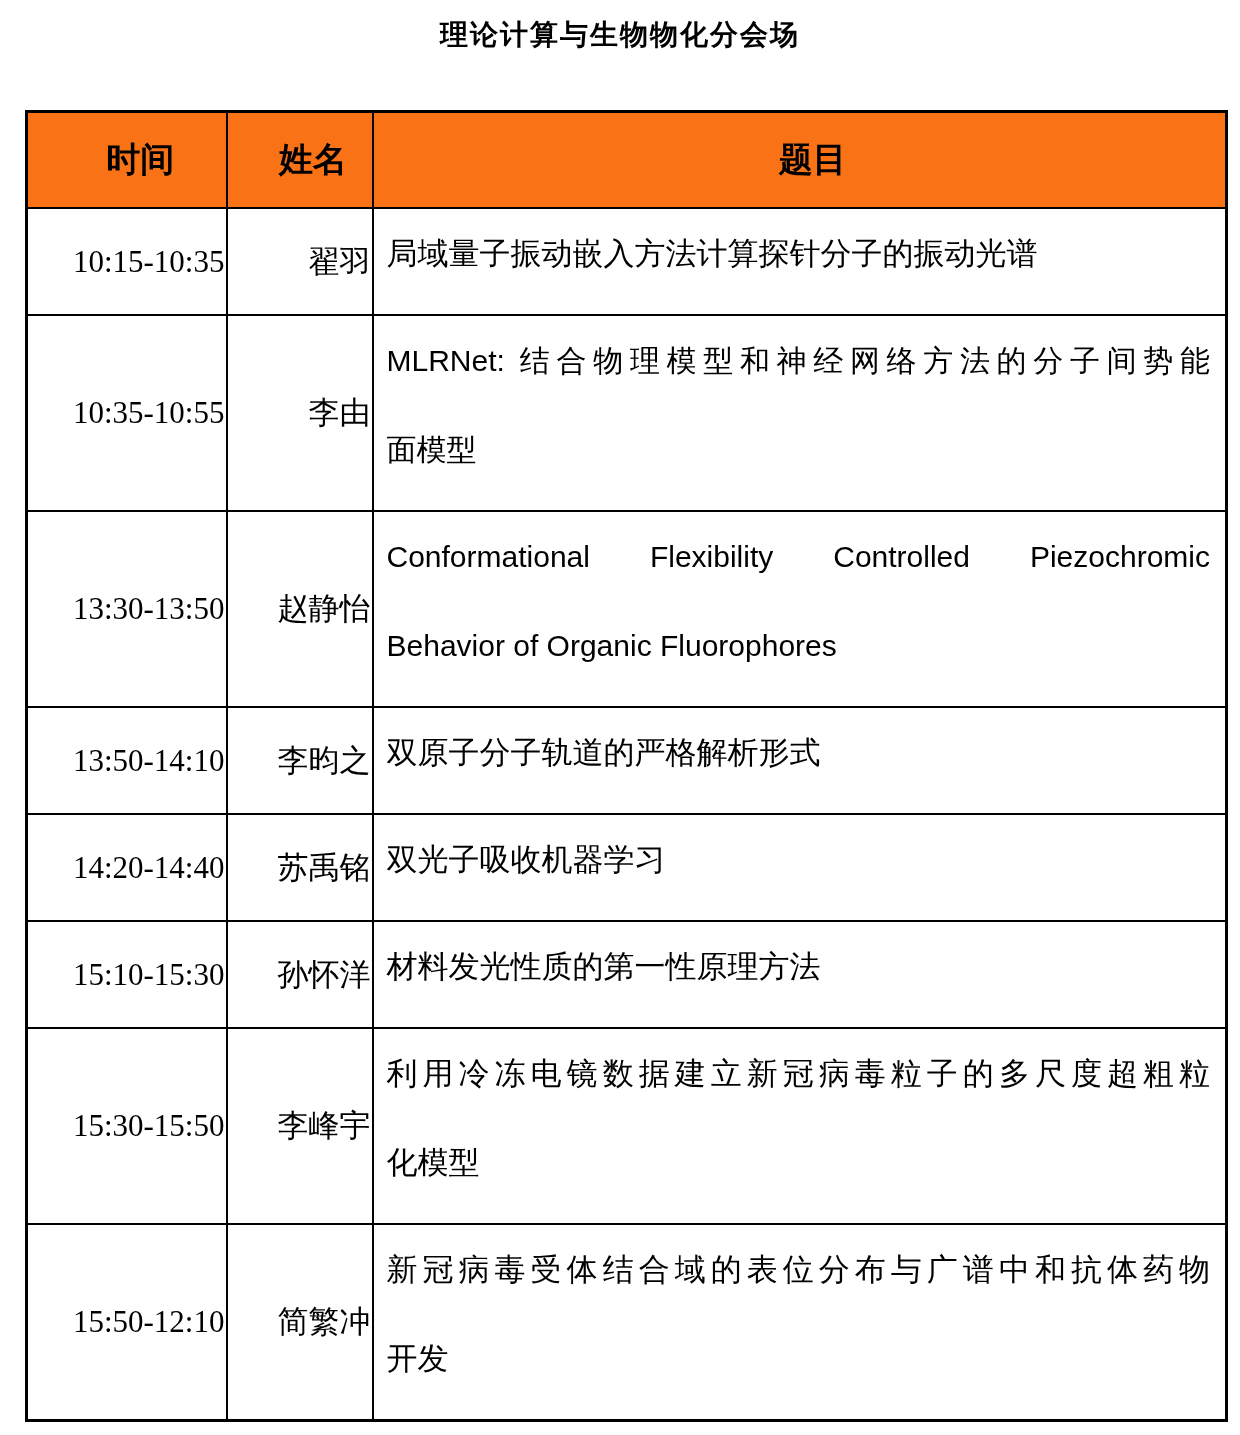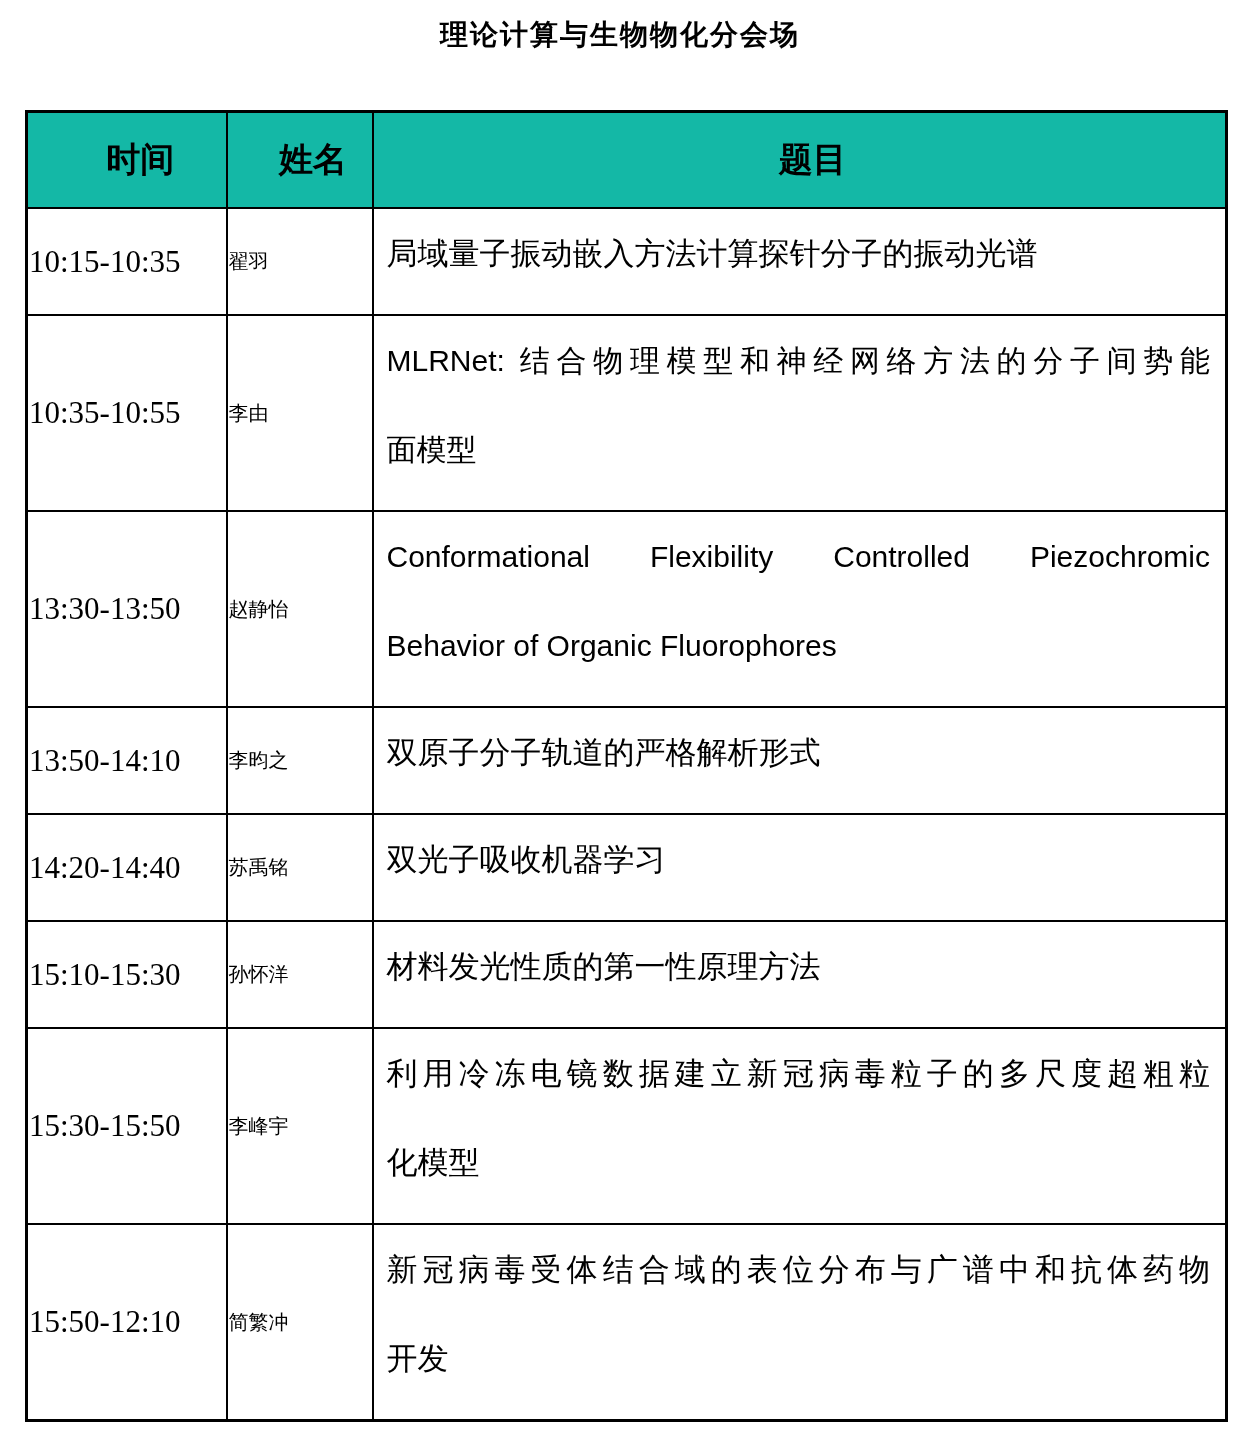--- a/index.html
+++ b/index.html
@@ -29,36 +29,36 @@
   }
   col.c-time  { width: 200px; }
   col.c-name  { width: 146px; }
   col.c-title { width: auto; }
   th, td {
     border: 2px solid #000000;
     vertical-align: middle;
     overflow: hidden;
   }
   thead th {
-    background: #14b8a6;
+    background: #f97316;
     height: 92px;
     font-size: 34px;
     font-weight: 700;
     text-align: center;
     padding-left: 28px;
   }
   td.time {
-    text-align: left;
+    text-align: right;
     font-size: 31px;
     font-family: "Liberation Serif", "DejaVu Serif", serif;
     white-space: nowrap;
   }
   td.name {
-    text-align: left;
-    font-size: 20px;
+    text-align: right;
+    font-size: 31px;
   }
   td.title {
     padding: 0 15px 16px 13px;
     font-size: 31px;
   }
   td.title.latin {
     font-family: "Liberation Sans", "DejaVu Sans", sans-serif;
     font-size: 30px;
   }
   .title-line {

